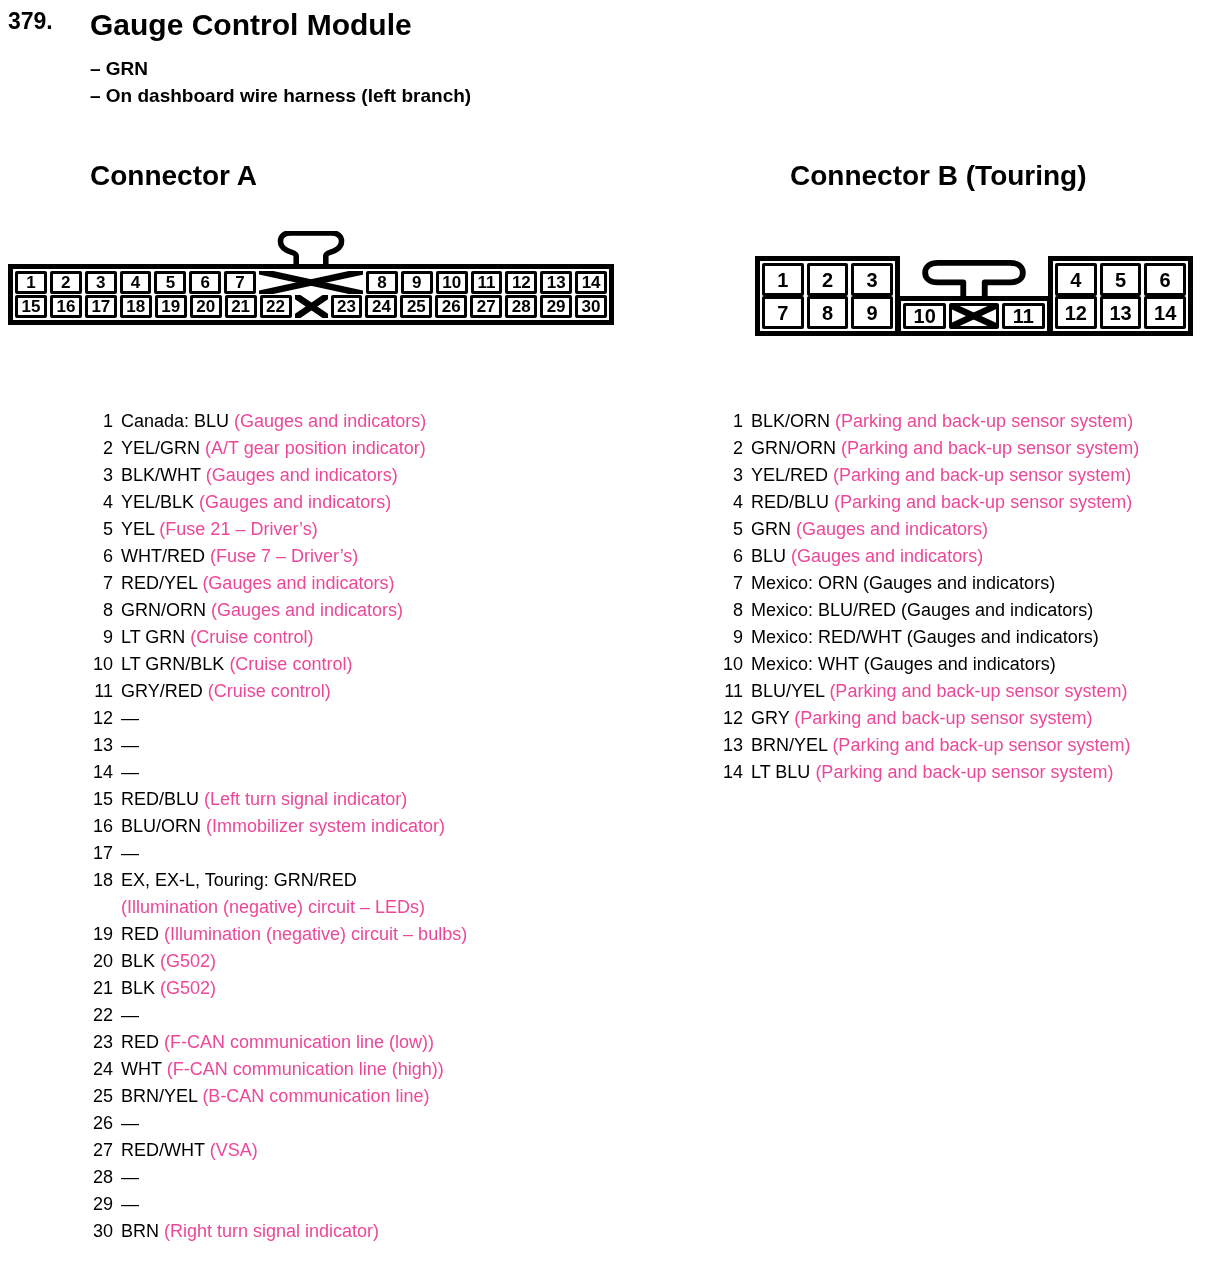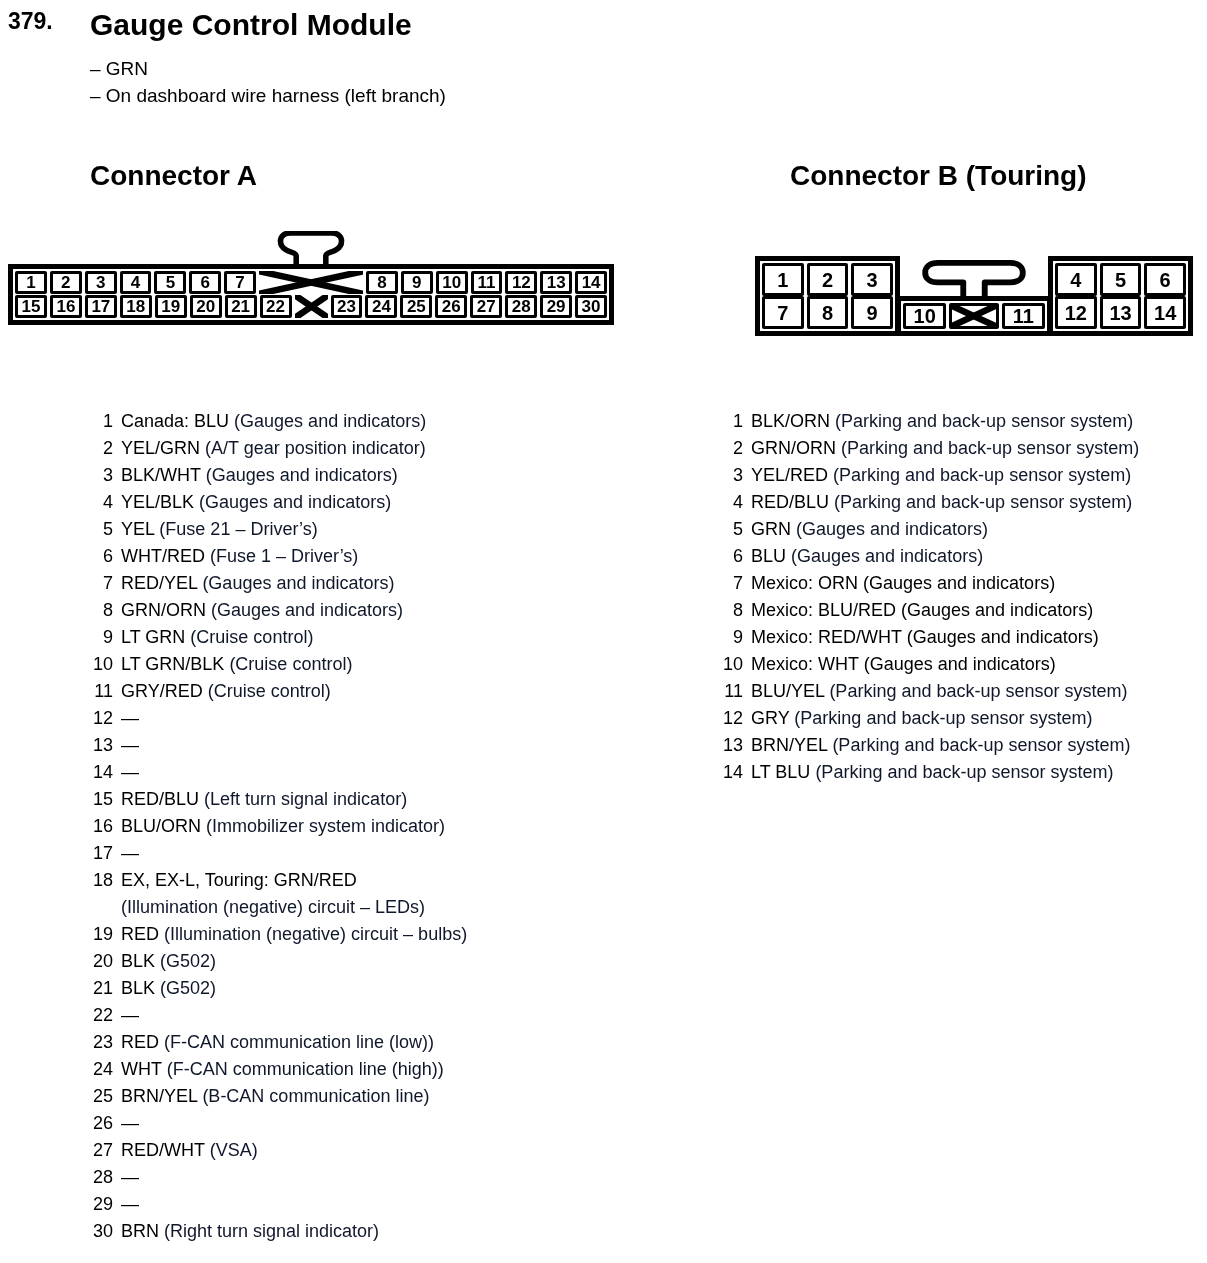--- a/index.html
+++ b/index.html
@@ -7,21 +7,21 @@
     position:relative;
     width:1207px;height:1263px;
     font-family:"Liberation Sans", sans-serif;
     color:#000;
     overflow:hidden;
   }
   .abs{position:absolute;}
   
   .title-num{left:8px;top:8px;font-size:23px;font-weight:bold;}
   .title-txt{left:90px;top:8px;font-size:30px;font-weight:bold;}
-  .notes{left:90px;top:55px;font-size:19px;line-height:27px;}
+  .notes{left:90px;top:55px;font-size:19px;line-height:27px;font-weight:bold;}
   .conn-heading{font-size:28px;font-weight:bold;}
   #heading-a{left:90px;top:160px;}
   #heading-b{left:790px;top:160px;}
 
   
   #latch-a{left:266px;top:231px;width:90px;height:37px;}
   #conn-a{
     left:8px;top:264px;width:606px;height:61px;
     border:5px solid #000;background:#fff;box-sizing:border-box;
     display:flex;flex-direction:column;justify-content:space-between;
@@ -61,21 +61,21 @@
 
   .latch-path{fill:#fff;stroke:#000;stroke-width:6;stroke-linejoin:round;}
 
   
   .pinlist{font-size:18px;line-height:27px;}
   #list-a{left:86px;top:408px;width:560px;}
   #list-b{left:716px;top:408px;width:490px;}
   .prow{display:flex;}
   .pnum{width:27px;text-align:right;margin-right:8px;flex:none;}
   .ptext{white-space:pre-line;}
-  .seg-b{color:#0f172a;}
+  .seg-b{color:#ec4899;}
 </style>
 </head>
 <body>
 
 <div class="abs title-num">379.</div>
 <div class="abs title-txt">Gauge Control Module</div>
 
 <div class="abs notes">
   <div>– GRN</div>
   <div>– On dashboard wire harness (left branch)</div>
@@ -205,21 +205,21 @@
     <div class="prow">
       <div class="pnum">4</div>
       <div class="ptext"><span class="seg-k">YEL/BLK </span><span class="seg-b">(Gauges and indicators)</span></div>
     </div>
     <div class="prow">
       <div class="pnum">5</div>
       <div class="ptext"><span class="seg-k">YEL </span><span class="seg-b">(Fuse 21 – Driver’s)</span></div>
     </div>
     <div class="prow">
       <div class="pnum">6</div>
-      <div class="ptext"><span class="seg-k">WHT/RED </span><span class="seg-b">(Fuse 1 – Driver’s)</span></div>
+      <div class="ptext"><span class="seg-k">WHT/RED </span><span class="seg-b">(Fuse 7 – Driver’s)</span></div>
     </div>
     <div class="prow">
       <div class="pnum">7</div>
       <div class="ptext"><span class="seg-k">RED/YEL </span><span class="seg-b">(Gauges and indicators)</span></div>
     </div>
     <div class="prow">
       <div class="pnum">8</div>
       <div class="ptext"><span class="seg-k">GRN/ORN </span><span class="seg-b">(Gauges and indicators)</span></div>
     </div>
     <div class="prow">

